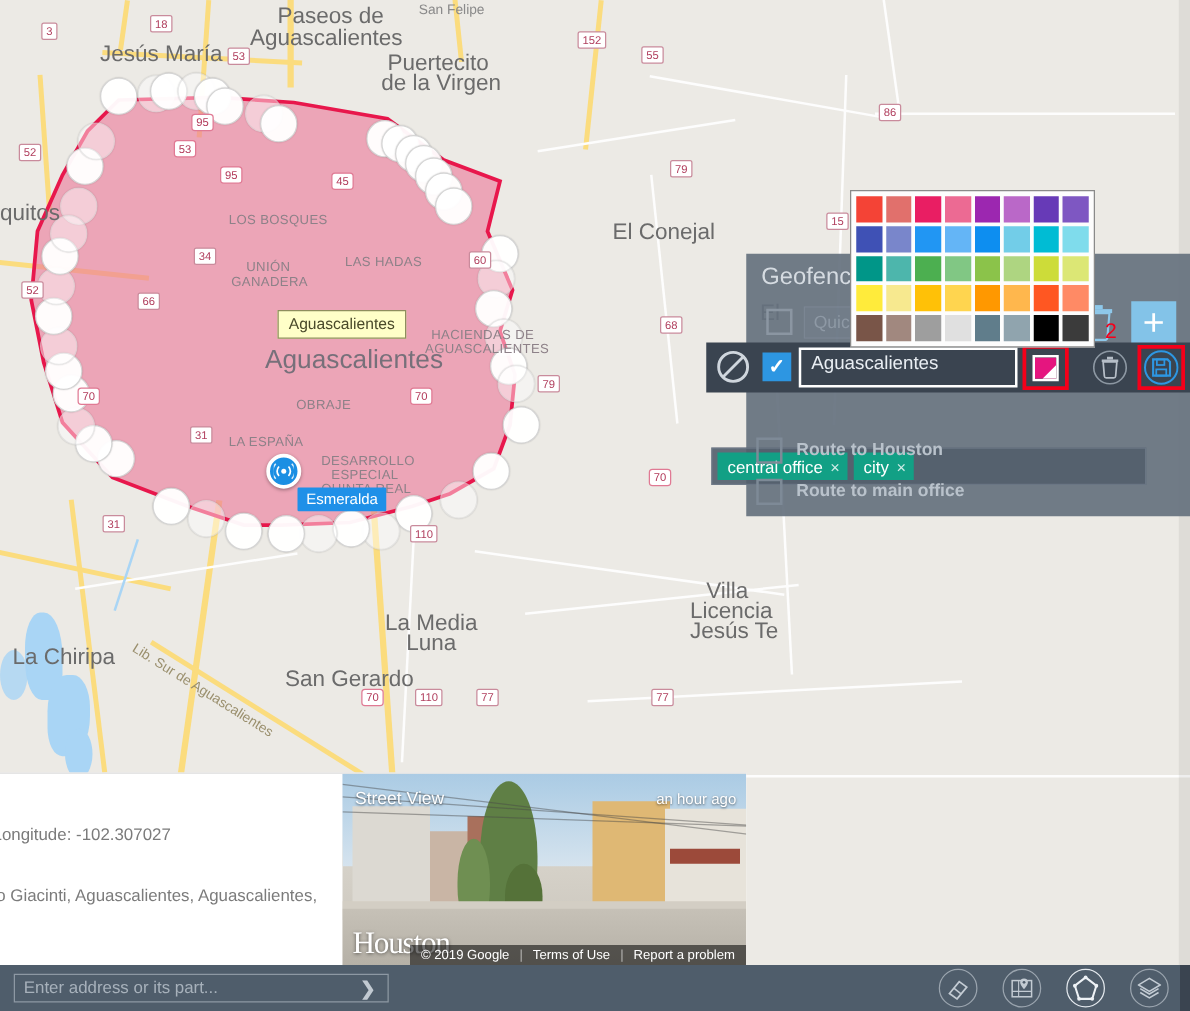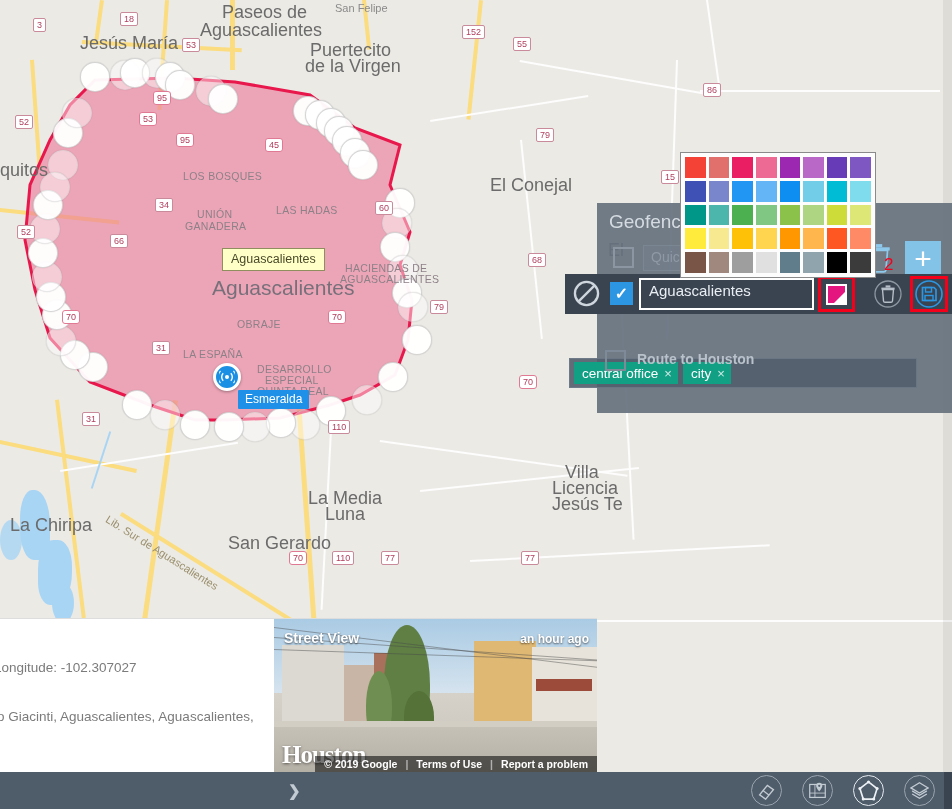--- a/index.html
+++ b/index.html
@@ -109,21 +109,20 @@
   }
   .info-line {
     position: absolute;
     font-size: 13.5px; color: #7b7b7b;
     white-space: nowrap;
   }
   #streetview {
     position: absolute; left: 274px; top: 0px; width: 323px; height: 154px;
     overflow: hidden;
     background: linear-gradient(to bottom, #b9d3e8 0%, #cfe0ec 28%, #d6d2c9 46%, #c8c3ba 100%);
-    font-weight: bold;
   }
   .sv-sky { position:absolute; left:0; top:0; width:100%; height:48%; background: linear-gradient(#aacbe4,#d5e3ee); }
   .sv-ground { position:absolute; left:0; bottom:0; width:100%; height:30%; background: linear-gradient(#c6c1b7,#b5b0a6); }
   .sv-sidewalk { position:absolute; left:0; bottom:24%; width:100%; height:10%; background:#d3cec4; }
   .sv-bldg { position:absolute; background:#e8e4dc; }
   .sv-tree { position:absolute; background:#6d8a4e; border-radius:50% 50% 45% 45%; }
   .sv-wire { position:absolute; background:rgba(70,70,70,.45); height:1px; transform-origin:0 0;}
   .sv-text {
     position: absolute; color:#fff; font-size: 14px;
     text-shadow: 0 1px 2px rgba(0,0,0,.6);
@@ -579,20 +578,24 @@
         </span><span class="tag">
           <span>city</span>
           <span class="x">×</span>
         </span>
     </div>
 
     <div class="gf-list-item" style="top:143px;">
       <div class="gf-li-check"></div>
       <div class="gf-li-label">Route to Houston</div>
     </div>
+    <div class="gf-list-item" style="top:176px;">
+      <div class="gf-li-check"></div>
+      <div class="gf-li-label">Route to main office</div>
+    </div>
   </div>
 
   <div class="anno-num" style="left:760px;top:256px;">1</div>
   <div class="anno-num" style="left:884px;top:255px;">2</div>
 
   <div id="color-palette">
       <div class="sw" style="background: rgb(244, 67, 54);"></div>
       <div class="sw" style="background: rgb(225, 112, 108);"></div>
       <div class="sw" style="background: rgb(233, 30, 99);"></div>
       <div class="sw" style="background: rgb(236, 106, 147);"></div>
@@ -628,20 +631,21 @@
       <div class="sw" style="background: rgb(161, 136, 127);"></div>
       <div class="sw" style="background: rgb(158, 158, 158);"></div>
       <div class="sw" style="background: rgb(224, 224, 224);"></div>
       <div class="sw" style="background: rgb(96, 125, 139);"></div>
       <div class="sw" style="background: rgb(144, 164, 174);"></div>
       <div class="sw" style="background: rgb(0, 0, 0);"></div>
       <div class="sw" style="background: rgb(59, 59, 59);"></div>
     </div>
 
   <div id="bottom-bar">
+    <div id="address-input">Enter address or its part...</div>
     <div id="address-go">❯</div>
 
     <div class="tool-circle" style="left:751px;">
       <svg width="19" height="19" viewBox="0 0 22 22">
         <path d="M3 16 L12 5 l7 5 L10 21 Z" fill="none" stroke="#c3cbd3" stroke-width="1.6"></path>
         <line x1="7" y1="11" x2="14" y2="16.5" stroke="#c3cbd3" stroke-width="1.4"></line>
       </svg>
     </div>
     <div class="tool-circle" style="left:802px;">
       <svg width="19" height="19" viewBox="0 0 22 22">

